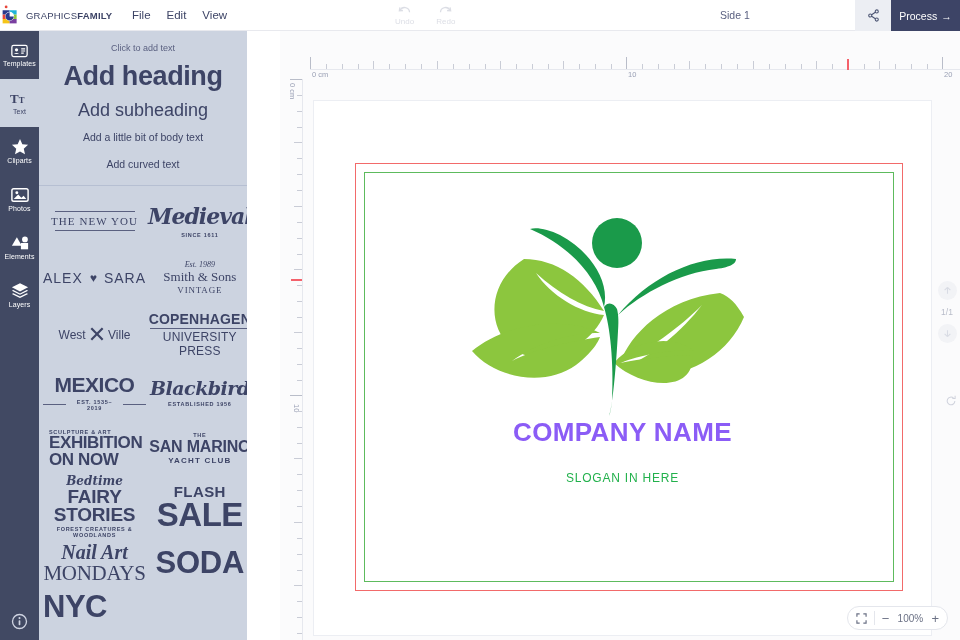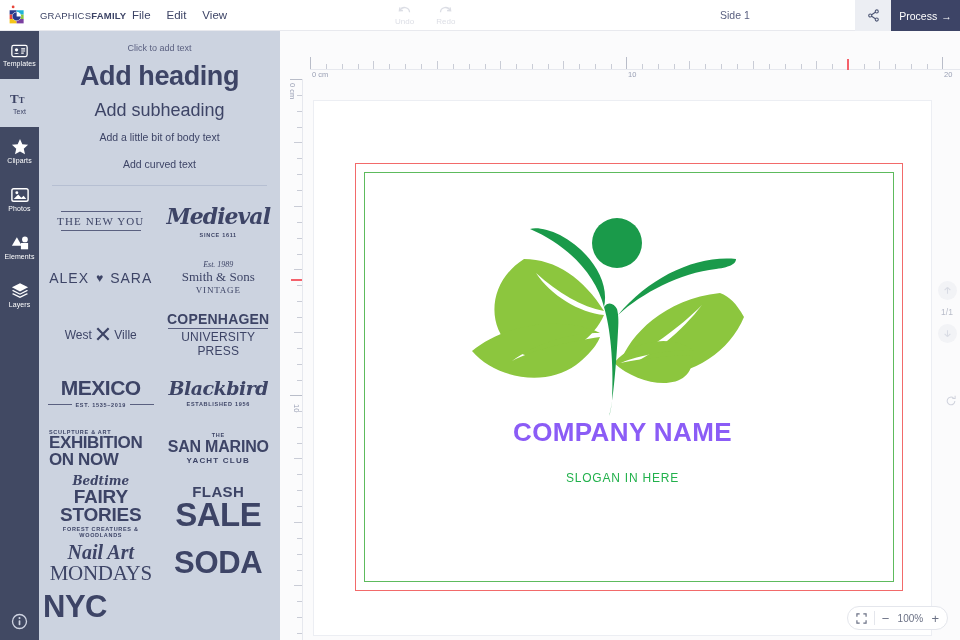--- a/index.html
+++ b/index.html
@@ -10,21 +10,21 @@
     color: #3d4466;
   }
   #app { position: relative; width: 960px; height: 640px; }
 
   
   .topbar {
     position: absolute; top: 0; left: 0; width: 960px; height: 31px;
     background: #ffffff; border-bottom: 1px solid #e8e9ee;
     display: flex; align-items: center;
   }
-  .brand { display: flex; align-items: center; gap: 12px; padding-left: 7px; width: 118px; }
+  .brand { display: flex; align-items: center; gap: 5px; padding-left: 0; width: 118px; }
   .brand-mark { position: relative; width: 21px; height: 21px; }
   .brand-text { font-size: 9.5px; letter-spacing: .2px; color: #3d4466; white-space: nowrap; }
   .brand-text b { font-weight: 700; }
   .menu { display: flex; align-items: center; gap: 16px; margin-left: 14px; }
   .menu-item { font-size: 11.5px; color: #3d4466; cursor: pointer; }
   .ur-group { display: flex; gap: 22px; margin-left: 168px; }
   .ur { display: flex; flex-direction: column; align-items: center; gap: 1px; opacity: .35; }
   .ur-label { font-size: 8px; color: #9aa0b5; }
   .side-label { position: absolute; left: 720px; font-size: 10.5px; color: #5a6080; }
   .share-btn {
@@ -52,21 +52,21 @@
   .rail-item.active::before,
   .rail-item.active::after {
     content: ""; position: absolute; right: 0; width: 8px; height: 8px; background: #414963;
   }
   .rail-item.active::before { top: -8px; border-bottom-right-radius: 8px; }
   .rail-item.active::after { bottom: -8px; border-top-right-radius: 8px; }
   .rail-info { position: absolute; bottom: 10px; left: 0; width: 39px; display: flex; justify-content: center; cursor: pointer; }
 
   
   .panel {
-    position: absolute; top: 31px; left: 39px; width: 241px; height: 609px;
+    position: absolute; top: 31px; left: 39px; width: 208px; height: 609px;
     background: #ccd3e0; overflow: hidden;
   }
   .panel-hint { text-align: center; font-size: 9px; color: #5a6080; padding-top: 12px; }
   .panel-head { text-align: center; font-size: 27px; font-weight: 700; color: #3d4466; margin-top: 8px; letter-spacing: -.4px; }
   .panel-sub { text-align: center; font-size: 18px; color: #3d4466; margin-top: 8px; font-weight: 400; }
   .panel-body { text-align: center; font-size: 10.5px; color: #3d4466; margin-top: 9px; line-height: 1.45; }
   .panel-div { width: 215px; height: 1px; background: #b6bfd2; margin: 13px auto 0; }
   .grid { display: grid; grid-template-columns: 1fr 1fr; column-gap: 2px; padding: 6px 4px 0; }
   .cell { height: 57px; display: flex; flex-direction: column; align-items: center; justify-content: center; color: #3d4466; cursor: pointer; text-align: center; }
   .tiny { font-size: 5.5px; letter-spacing: .7px; font-weight: 700; }

